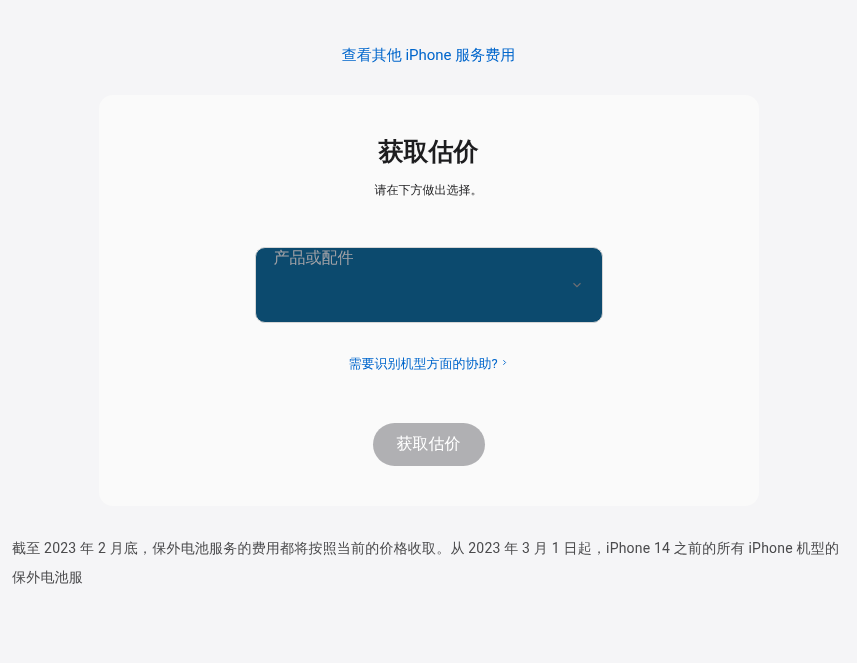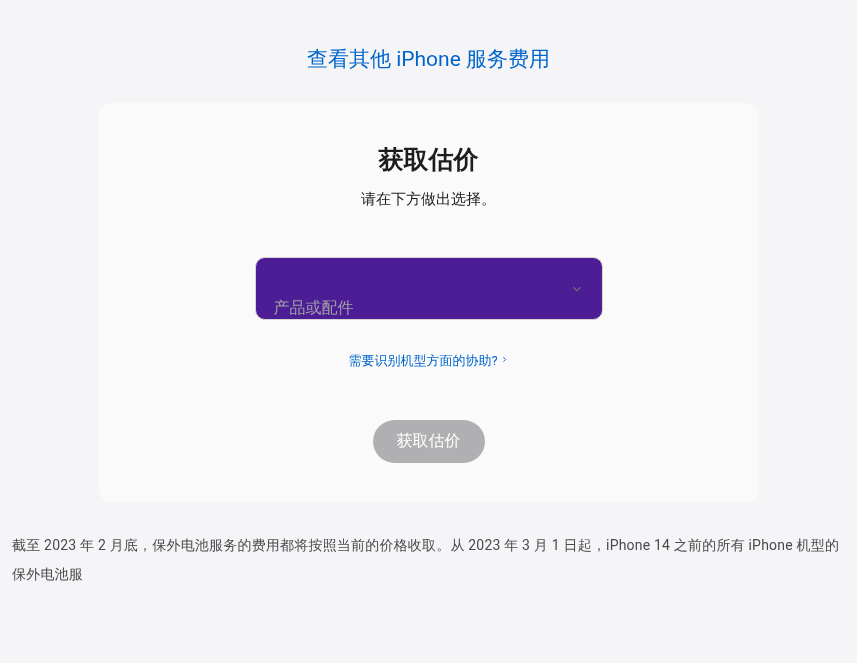--- a/index.html
+++ b/index.html
@@ -19,59 +19,59 @@
       padding: 10px 10px 0 10px;
       width: 100%;
     }
     .top-link {
       text-align: center;
       padding: 35px 0 30px 0;
     }
     .top-link a {
       color: #06c;
       text-decoration: none;
-      font-size: 21px;
+      font-size: 15px;
       font-weight: 400;
     }
     .card {
       background: #fafafa;
       border-radius: 14px;
       margin: 0 auto;
       width: 660px;
       padding: 40px 0 40px 0;
       text-align: center;
     }
     .card-title {
       font-size: 25px;
       font-weight: 700;
       color: #1d1d1f;
       margin-bottom: 14px;
     }
     .card-sub {
-      font-size: 15px;
+      font-size: 12px;
       color: #1d1d1f;
       margin-bottom: 48px;
     }
     .select-wrap {
       width: 348px;
       margin: 0 auto 22px auto;
       position: relative;
     }
     .select-box {
       width: 100%;
-      height: 63px;
+      height: 76px;
       border: 1px solid #d6d6d6;
       border-radius: 10px;
-      background: #4c1d95;
+      background: #0c4a6e;
       text-align: left;
       padding: 0 40px 0 18px;
       font-size: 16px;
       color: #a1a1a6;
       display: flex;
-      align-items: flex-end;
+      align-items: flex-start;
       position: relative;
       cursor: pointer;
     }
     .chevron {
       position: absolute;
       right: 18px;
       top: 50%;
       transform: translateY(-50%);
       pointer-events: none;
     }

